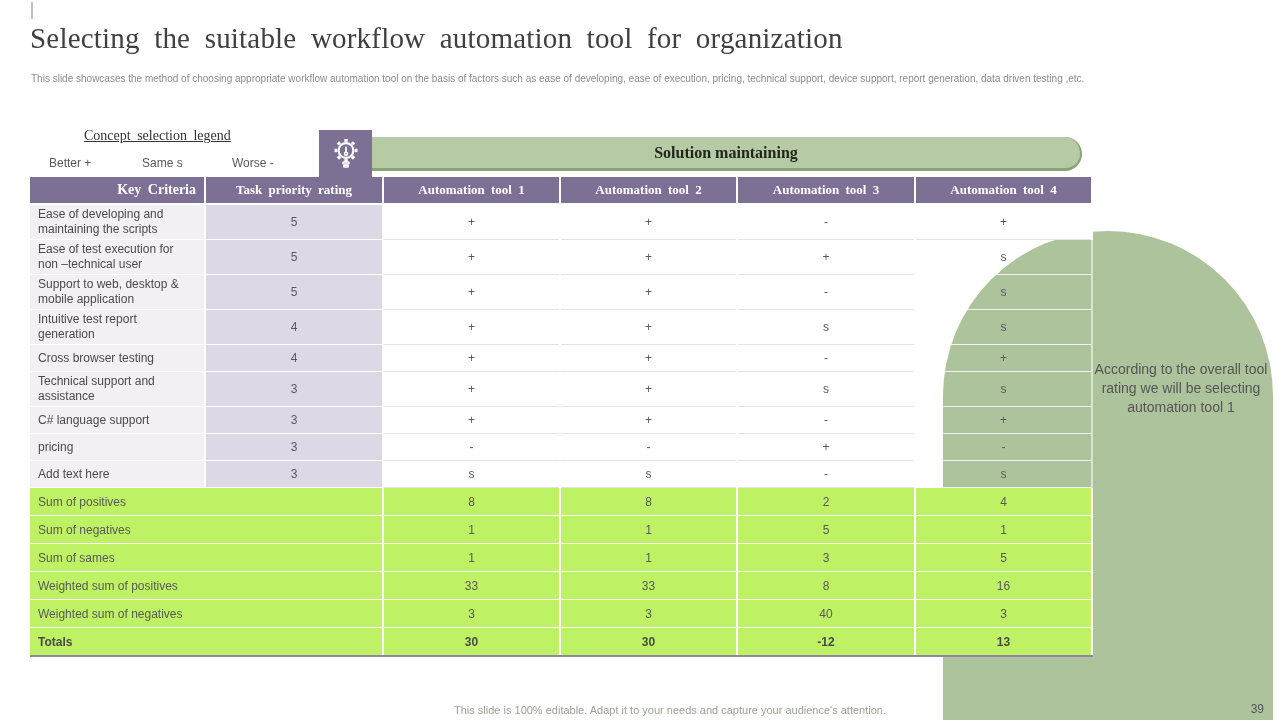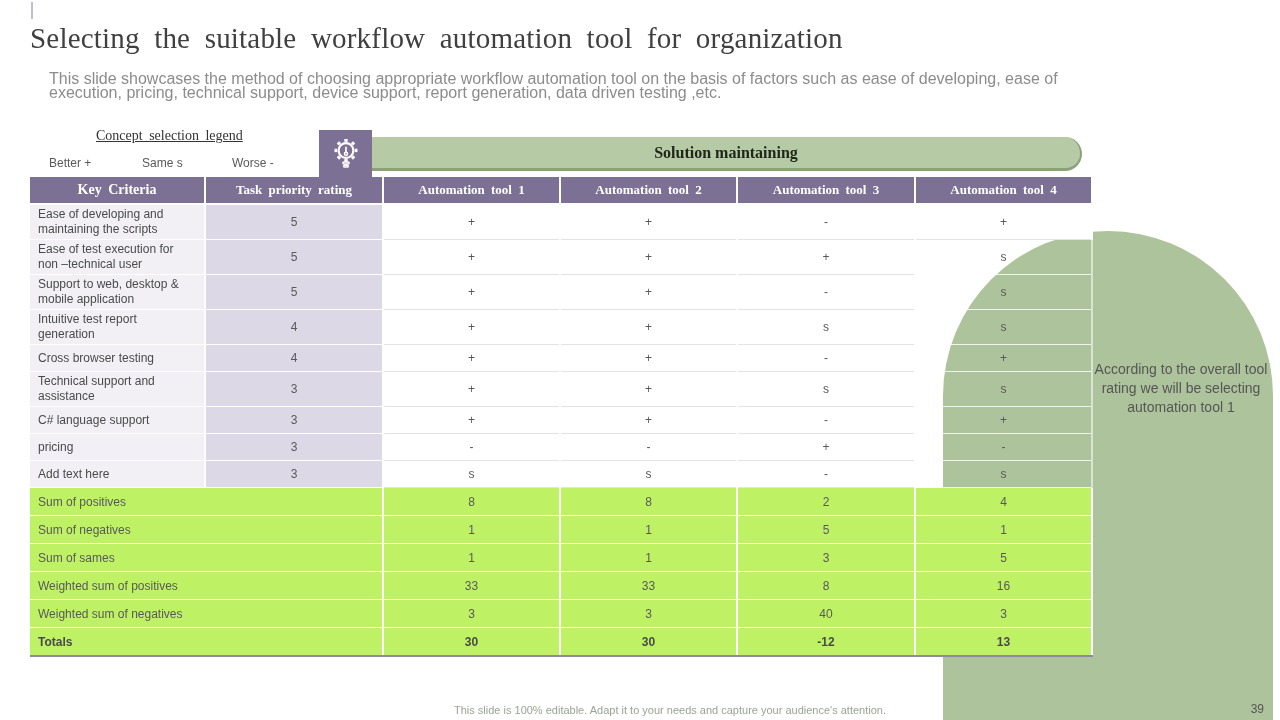--- a/index.html
+++ b/index.html
@@ -13,26 +13,26 @@
   .accent-tick{position:absolute;left:31px;top:2px;width:2px;height:17px;background:#c3bcd4;}
 
   
   .title{
     position:absolute;left:30px;top:22px;width:1100px;
     font-family:"Liberation Serif",serif;font-size:29px;color:#404040;
     word-spacing:7px;letter-spacing:.2px;white-space:nowrap;
   }
   .subtitle{
     position:absolute;left:31px;top:72px;width:1085px;
-    font-size:16px;line-height:14px;color:#8c8c8c;margin-left:18px;
+    font-size:10px;line-height:14px;color:#8c8c8c;
   }
 
   
   .legend-title{
-    position:absolute;left:96px;top:128px;
+    position:absolute;left:84px;top:128px;
     font-family:"Liberation Serif",serif;font-size:14px;color:#333333;
     text-decoration:underline;word-spacing:3px;
   }
   .legend-items{position:absolute;left:49px;top:156px;width:290px;color:#595959;font-size:12px;}
   .legend-items span{position:absolute;white-space:nowrap;}
   .legend-better{left:0;}
   .legend-same{left:93px;}
   .legend-worse{left:183px;}
 
   
@@ -65,21 +65,21 @@
   table.matrix{
     position:absolute;left:30px;top:177px;width:1062px;z-index:1;
     border-collapse:collapse;table-layout:fixed;
   }
   .matrix th{
     background:#7d7095;color:#ffffff;font-family:"Liberation Serif",serif;
     font-weight:bold;font-size:13px;height:26px;padding:0 8px;
     border-right:2px solid #ffffff;border-bottom:2px solid #ffffff;
     text-align:center;word-spacing:3px;
   }
-  .matrix th.crit-h{text-align:center;font-size:14px;}
+  .matrix th.crit-h{text-align:right;font-size:14px;}
   .matrix td{
     font-size:12px;color:#595959;height:22px;padding:2px 8px;
     border-right:2px solid #ffffff;text-align:center;vertical-align:middle;
   }
   .matrix td.crit{
     background:#f2f0f5;color:#4a4a4a;text-align:left;line-height:15px;
     border-bottom:1px solid #ffffff;
   }
   .matrix td.rating{background:#dcd8e6;border-bottom:1px solid #ffffff;}
   .matrix td.val{background:#ffffff;border-bottom:1px solid #e3e1ea;}

